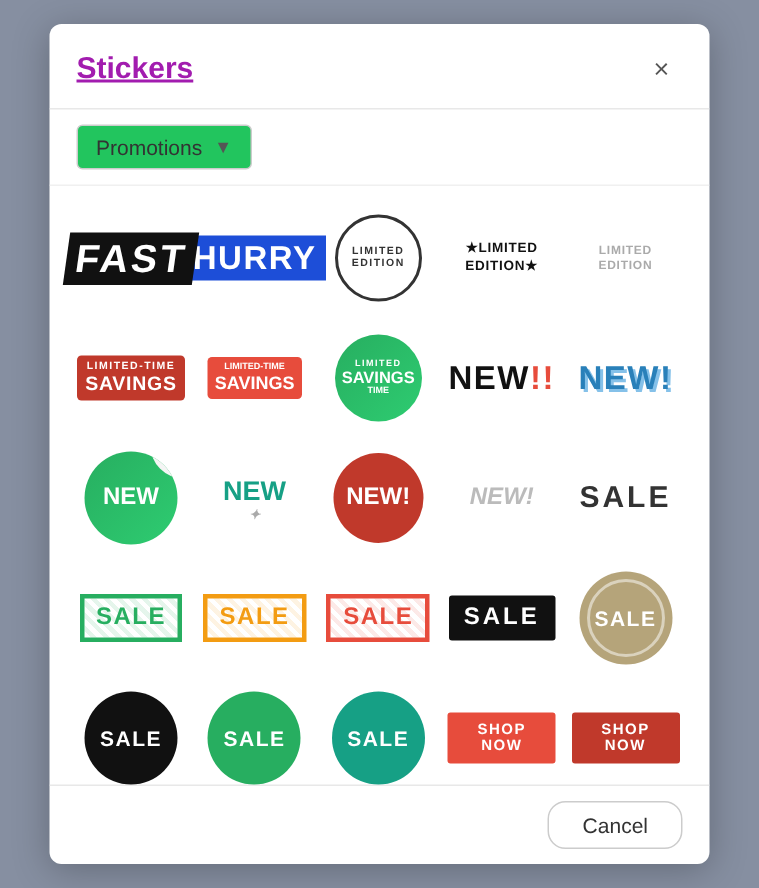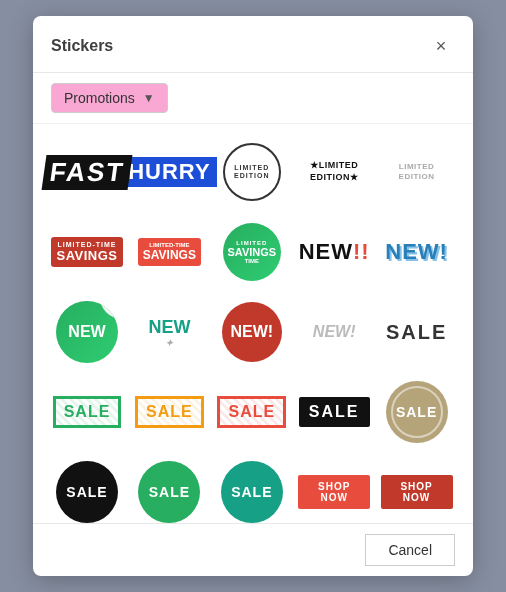--- a/index.html
+++ b/index.html
@@ -33,23 +33,24 @@
       overflow: hidden;
     }
     .modal-header {
       display: flex;
       align-items: center;
       justify-content: space-between;
       padding: 16px 18px 12px;
       border-bottom: 1px solid #e8e8e8;
     }
     .modal-title {
-      font-size: 16px;
-      font-weight: 700;
-      color: #404040;
+      font-size: 20px;
+      font-weight: 700;
+      color: #a21caf;
+      text-decoration: underline;
     }
     .close-btn {
       width: 28px;
       height: 28px;
       cursor: pointer;
       display: flex;
       align-items: center;
       justify-content: center;
       font-size: 18px;
       color: #555;
@@ -61,21 +62,21 @@
       padding: 10px 18px;
       border-bottom: 1px solid #f0f0f0;
     }
     .dropdown-btn {
       display: flex;
       align-items: center;
       gap: 8px;
       border: 1px solid #ccc;
       border-radius: 4px;
       padding: 6px 12px;
-      background: #f9a8d4;
+      background: #22c55e;
       cursor: pointer;
       font-size: 14px;
       color: #333;
     }
     .dropdown-arrow {
       font-size: 12px;
       color: #555;
     }
     .stickers-grid {
       display: grid;
@@ -96,21 +97,21 @@
     }
     .modal-footer {
       padding: 10px 18px;
       display: flex;
       justify-content: flex-end;
       border-top: 1px solid #e8e8e8;
     }
     .cancel-btn {
       padding: 7px 22px;
       border: 1px solid #ccc;
-      border-radius: 0;
+      border-radius: 12px;
       background: #fff;
       cursor: pointer;
       font-size: 14px;
       color: #333;
     }
 
     
     .s-fast {
       font-family: Impact, Arial Black, sans-serif;
       font-size: 26px;

